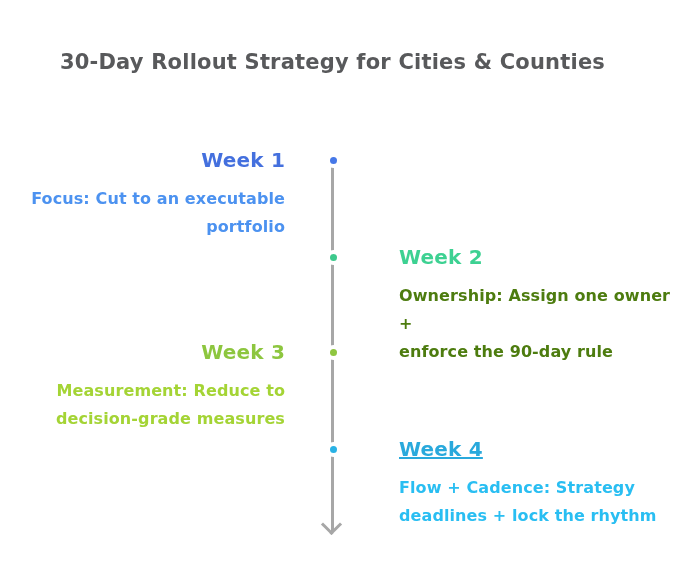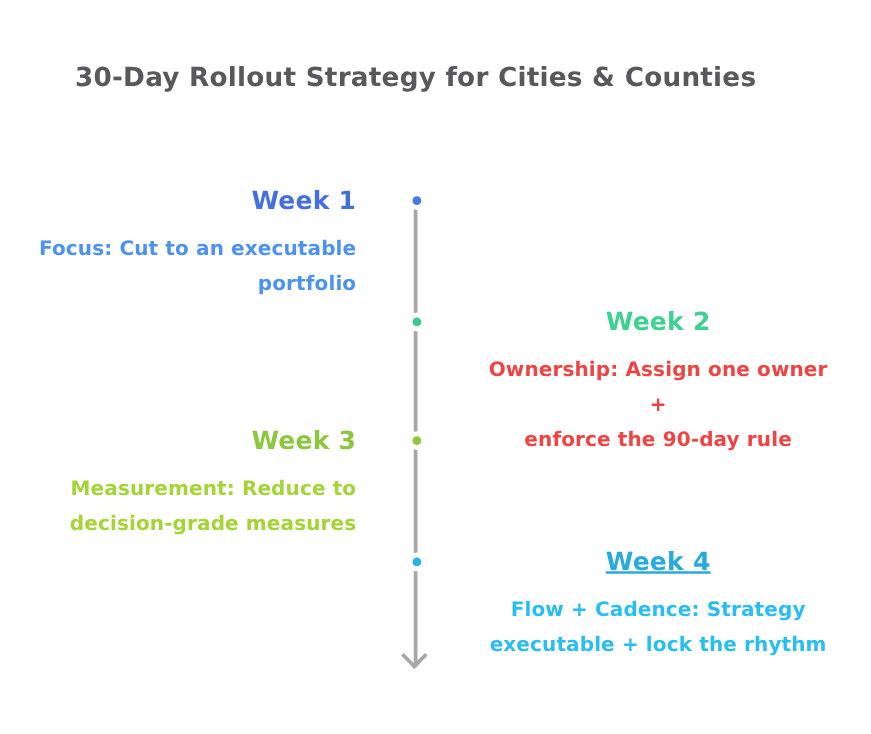--- a/index.html
+++ b/index.html
@@ -49,21 +49,21 @@
   }
   .node .dot {
     width: 7px; height: 7px;
     border-radius: 50%;
   }
 
   .milestone {
     position: absolute;
   }
   .milestone.left  { right: 412px; width: 300px; text-align: right; }
-  .milestone.right { left: 384px;  width: 285px; text-align: center;  }
+  .milestone.right { left: 399px;  width: 285px; text-align: left;  }
 
   .week-label {
     font-size: 20px;
     font-weight: bold;
     line-height: 24px;
     letter-spacing: 0.2px;
   }
   .week-desc {
     margin-top: 13px;
     font-size: 16px;
@@ -103,35 +103,35 @@
   <div class="milestone left" style="top:148px;">
     <div class="week-label" style="color: rgb(68, 112, 222);">Week 1</div>
     <div class="week-desc" style="color: rgb(76, 146, 240);">
       <div>Focus: Cut to an executable</div>
       <div>portfolio</div>
     </div>
   </div>
 
   <div class="milestone right" style="top:245px;">
     <div class="week-label" style="color: rgb(61, 209, 146);">Week 2</div>
-    <div class="week-desc" style="color: #ef4444;">
+    <div class="week-desc" style="color: #4d7c0f;">
       <div>Ownership: Assign one owner +</div>
       <div>enforce the 90-day rule</div>
     </div>
   </div>
 
   <div class="milestone left" style="top:340px;">
     <div class="week-label" style="color: rgb(141, 198, 63);">Week 3</div>
     <div class="week-desc" style="color: rgb(164, 212, 53);">
       <div>Measurement: Reduce to</div>
       <div>decision-grade measures</div>
     </div>
   </div>
 
   <div class="milestone right" style="top:437px;">
     <div class="week-label" style="color: rgb(41, 169, 220); text-decoration: underline;">Week 4</div>
     <div class="week-desc" style="color: rgb(41, 190, 242);">
       <div>Flow + Cadence: Strategy</div>
-      <div>executable + lock the rhythm</div>
+      <div>deadlines + lock the rhythm</div>
     </div>
   </div>
 
 </div>
 
 </body></html>

